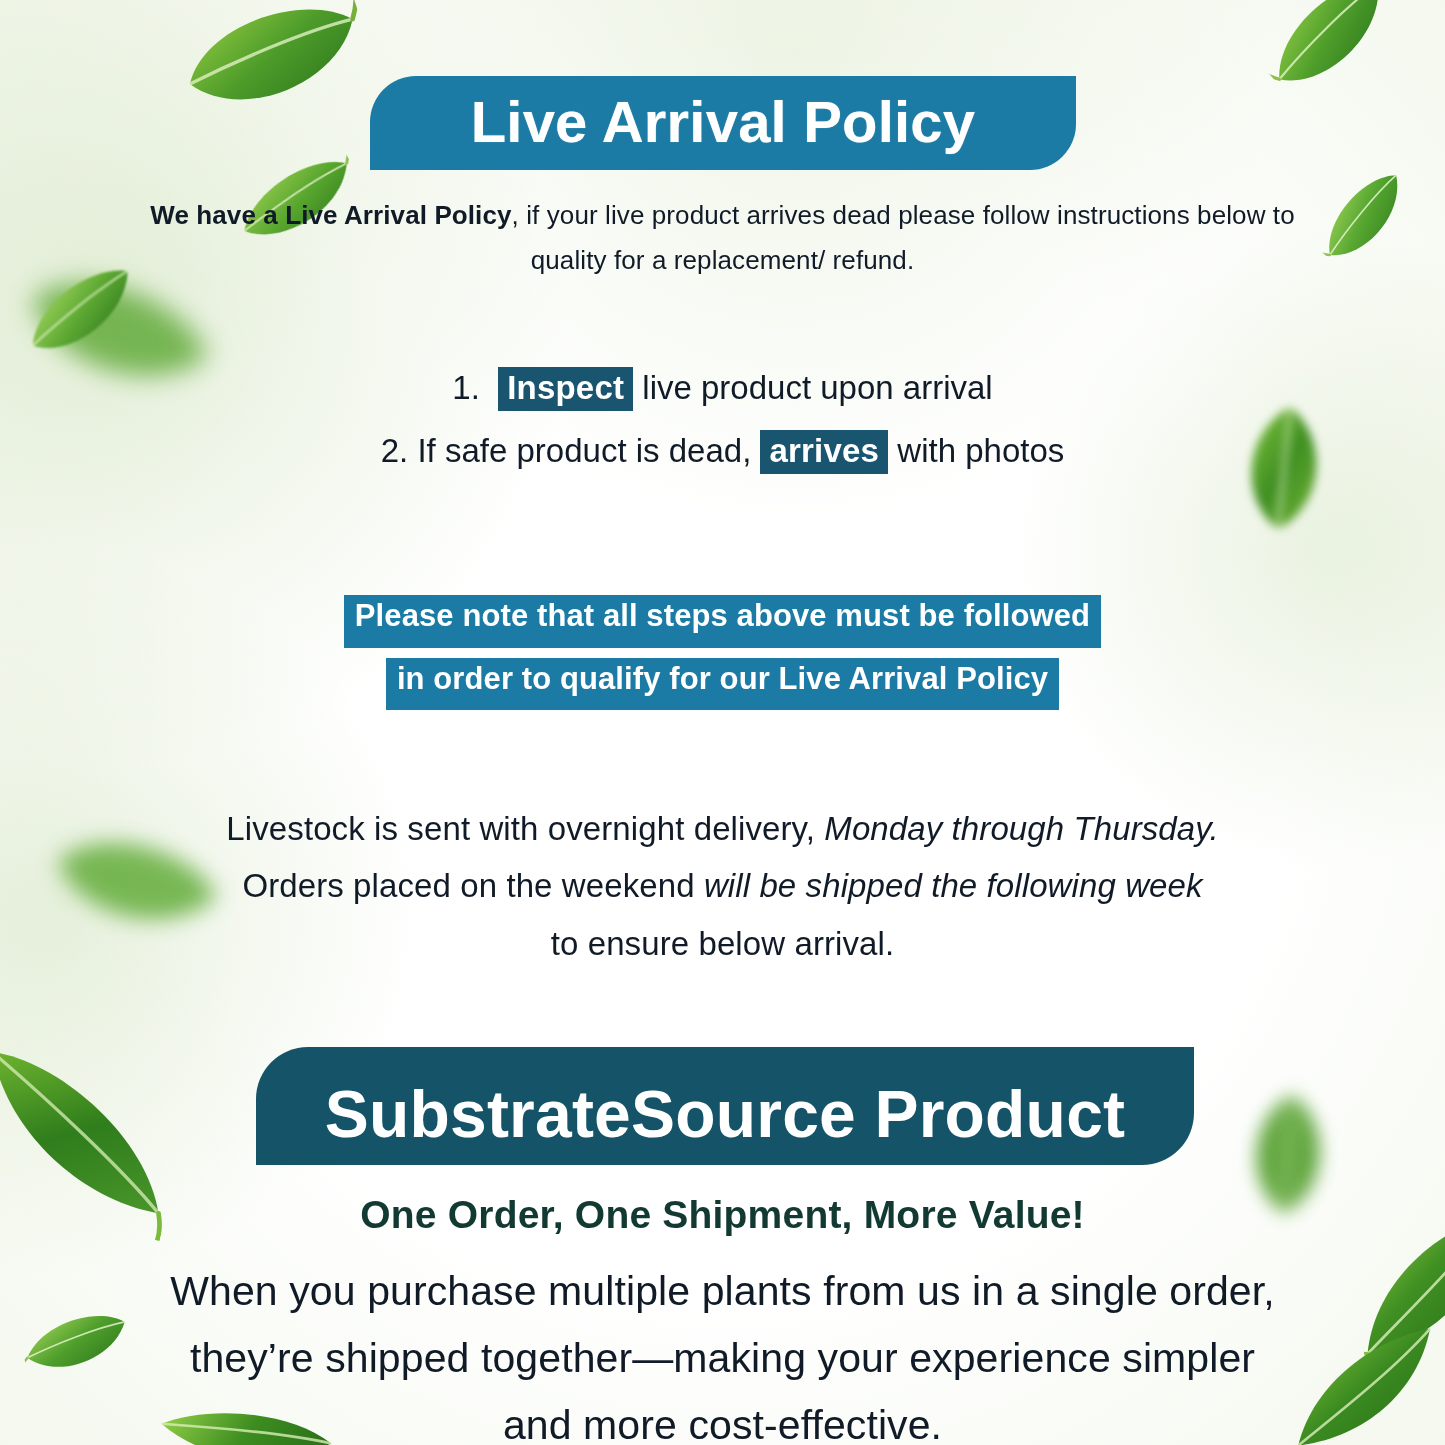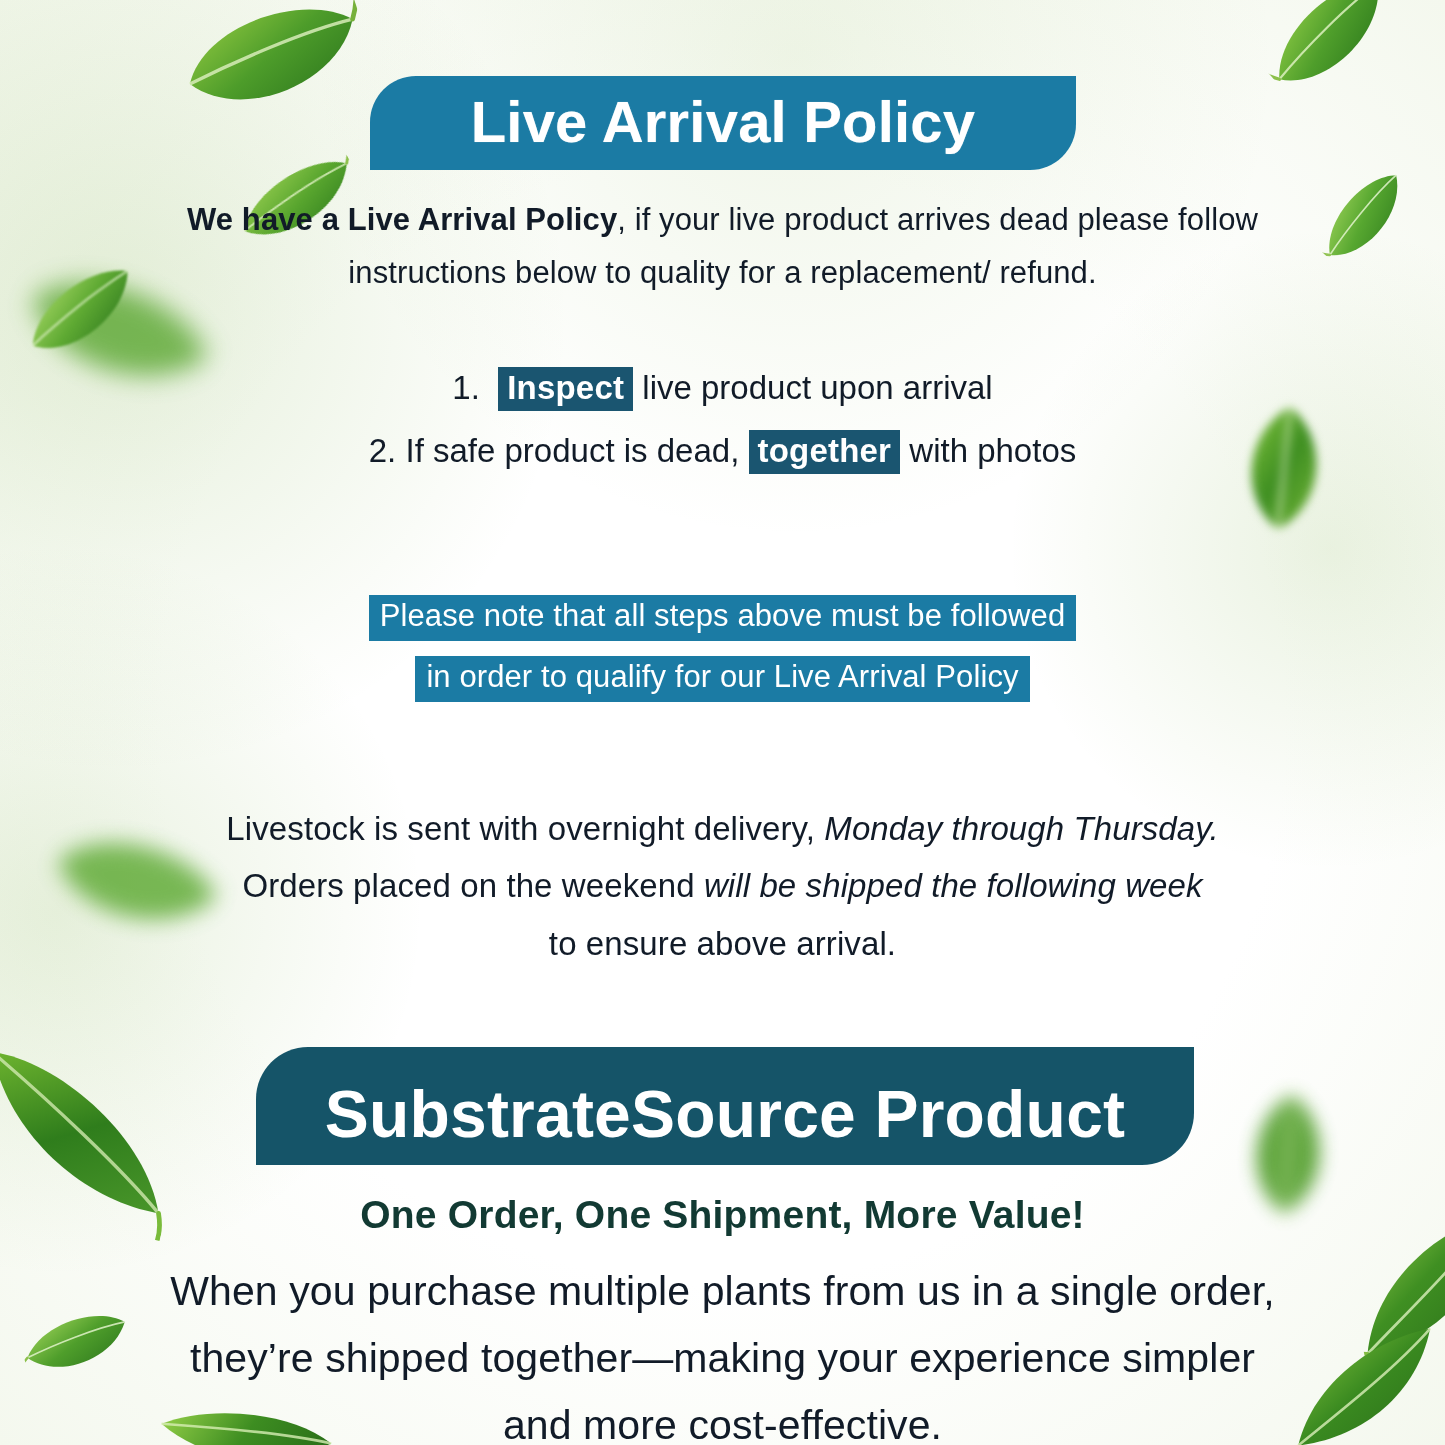--- a/index.html
+++ b/index.html
@@ -54,21 +54,21 @@
     font-size:66px;
     border-radius:52px 0 52px 0;
   }
   #product-banner .txt{transform:translateY(-2px);margin-top:20px;}
 
   
   .para{
     position:absolute;
     text-align:center;
     color:#111b28;
-    font-size:31px;
+    font-size:26px;
     line-height:1.72;
     letter-spacing:.1px;
   }
   #intro{left:150px;top:193px;width:1145px;}
   #intro b{font-weight:bold;}
 
   
   #steps{
     position:absolute;left:160px;top:357px;width:1125px;
     text-align:center;
@@ -91,23 +91,24 @@
   #note{
     position:absolute;left:160px;top:585px;width:1125px;
     text-align:center;
     font-size:31px;
     line-height:1.98;
   }
   #note .nl{
     background:#1b7ba4;
     color:#ffffff;
     display:inline-block;
-    padding:4px 11px 7px 11px;
+    padding:4px 11px 14px 11px;
     line-height:1.12;
     letter-spacing:.1px;
+    font-weight:bold;
   }
 
   
   #shipping{left:190px;top:800px;width:1065px;font-size:33px;line-height:1.74;}
   #shipping i{font-style:italic;}
 
   
   #value-heading{
     position:absolute;left:160px;top:1193px;width:1125px;
     text-align:center;
@@ -317,38 +318,38 @@
 
       <div class="step">
         <span>1.</span>
         &nbsp;<span class="hl">Inspect</span>
         <span>live product upon arrival</span>
       </div>
 
       <div class="step">
         <span>2.</span>
         <span>If safe product is dead,</span>
-        <span class="hl">together</span>
+        <span class="hl">arrives</span>
         <span>with photos</span>
       </div>
 
 
     </div>
 
     <div id="note">
       <div><span class="nl">Please note that all steps above must be followed</span></div>
       <div><span class="nl">in order to qualify for our Live Arrival Policy</span></div>
     </div>
 
     <div class="para" id="shipping">
       <span>Livestock is sent with overnight delivery,</span>
       <i>Monday through Thursday.</i><br>
       <span>Orders placed on the weekend</span>
       <i>will be shipped the following week</i><br>
-      <span>to ensure above arrival.</span>
+      <span>to ensure below arrival.</span>
     </div>
 
     <div class="banner" id="product-banner">
       <span class="txt">SubstrateSource Product</span>
     </div>
 
     <div id="value-heading">One Order, One Shipment, More Value!</div>
 
     <div class="para" id="value-body">When you purchase multiple plants from us in a single order, they’re shipped together—making your experience simpler and more cost-effective.</div>
 

